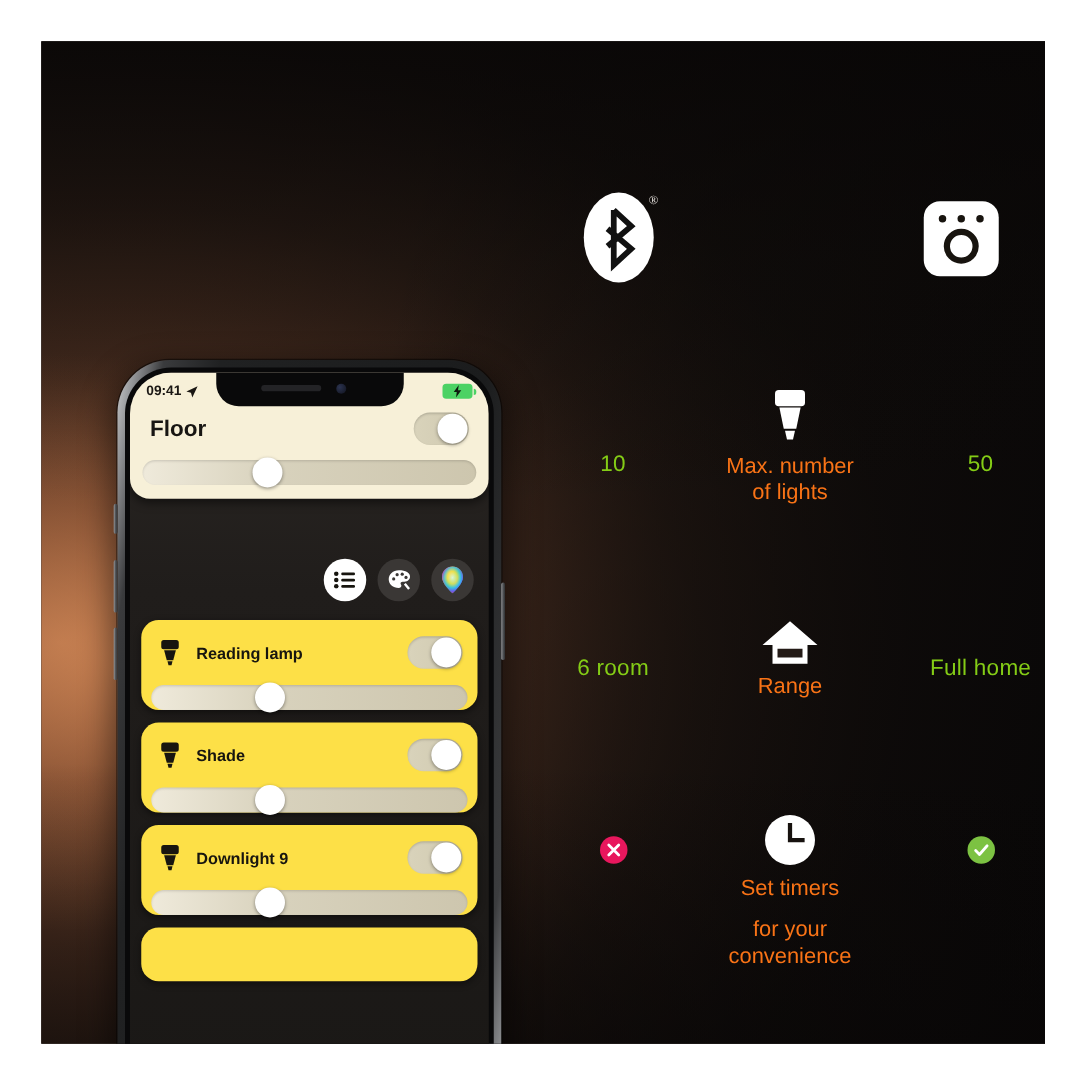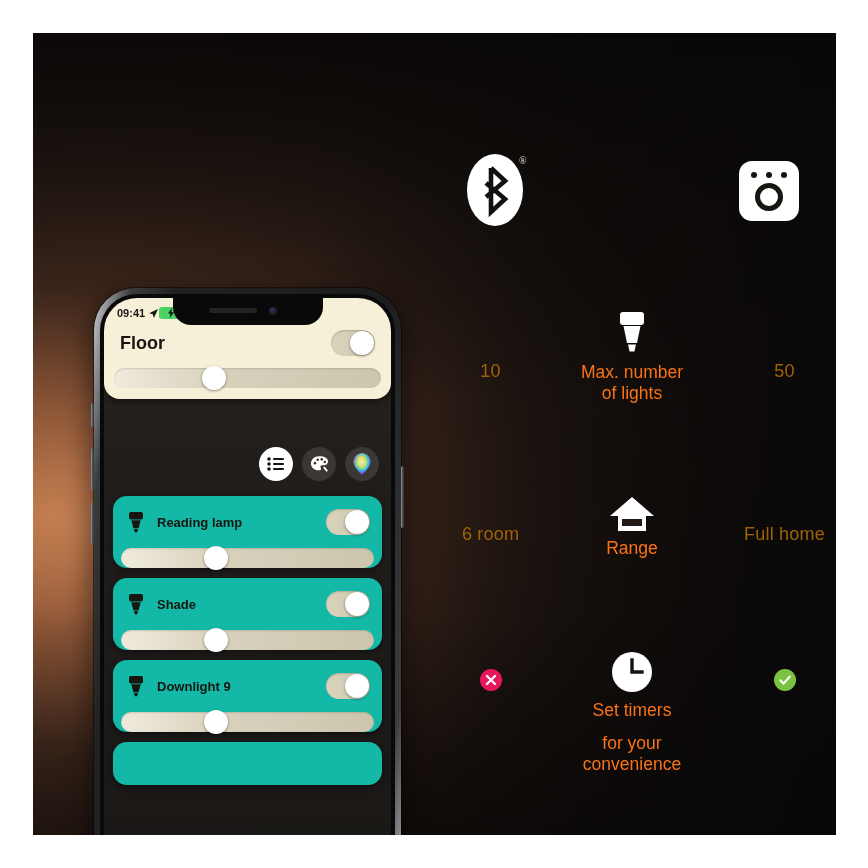--- a/index.html
+++ b/index.html
@@ -27,21 +27,21 @@
   }
   #panel .bg-bottom{position:absolute;inset:0;background:
       linear-gradient(0deg, rgba(8,6,6,.55) 0%, rgba(0,0,0,0) 28%);
   }
 
   
   .cmp{position:absolute;color:#fff;}
 
   .cmp-row{position:absolute;left:395px;width:408px;}
   .col-left,.col-right{position:absolute;top:0;width:125px;text-align:center;
-     font-size:18px;color:#a16207;letter-spacing:.2px;}
+     font-size:18px;color:#84cc16;letter-spacing:.2px;}
   .col-left{left:0px;}
   .col-right{left:294px;}
   .col-mid{position:absolute;left:133px;top:0;width:142px;text-align:center;}
   .col-mid .cap{font-size:17.5px;line-height:21px;color:#f97316;margin-top:7px;}
 
   
   .hdr-bt{position:absolute;left:434px;top:121px;width:56px;height:72px;}
   .bt-oval{position:absolute;left:0;top:0;width:56px;height:72px;border-radius:28px/36px;background:#fff;}
   .bt-reg{position:absolute;left:52px;top:1px;font-size:10px;color:#e8e3df;font-family:"Liberation Serif",serif;}
   .hdr-bridge{position:absolute;left:706px;top:128px;width:60px;height:60px;background:#fff;border-radius:13px;}
@@ -70,31 +70,31 @@
   .ph-btn.l3{left:-3px;top:214px;width:3px;height:42px;}
   .ph-btn.r1{right:-3px;top:178px;width:3px;height:62px;}
 
   .notch{position:absolute;left:50%;transform:translateX(-50%);top:0;width:150px;height:27px;
      background:#09090a;border-radius:0 0 18px 18px;z-index:6;}
   .notch .spk{position:absolute;left:36px;top:10px;width:48px;height:5px;border-radius:3px;background:#232326;}
   .notch .cam{position:absolute;left:96px;top:9px;width:8px;height:8px;border-radius:50%;
      background:radial-gradient(circle at 35% 35%,#2b3350,#11131d);}
 
   .statusbar{position:absolute;left:0;top:0;width:100%;height:30px;z-index:5;
-     display:flex;align-items:center;justify-content:flex-start;padding:0 13px;box-sizing:border-box;}
+     display:flex;align-items:center;justify-content:space-between;padding:0 13px;box-sizing:border-box;}
   .sb-time{font-size:11px;font-weight:bold;color:#1a1713;display:flex;align-items:center;gap:3px;}
   .batt{position:relative;width:24px;height:12px;border-radius:3px;background:#4cd264;
         display:flex;align-items:center;justify-content:center;}
   .batt:after{content:"";position:absolute;right:-3px;top:3.5px;width:2px;height:5px;
         border-radius:0 2px 2px 0;background:#4cd264;}
 
   .hue-body{position:absolute;left:0;top:0;width:100%;height:100%;
      background:linear-gradient(180deg,#2b2724 0%,#201d1b 30%,#1a1816 100%);}
 
-  .card{background:#14b8a6;border-radius:14px;box-shadow:0 2px 6px rgba(0,0,0,.45);}
+  .card{background:#fde047;border-radius:14px;box-shadow:0 2px 6px rgba(0,0,0,.45);}
 
   .home-card{position:absolute;left:0;top:0;width:287px;padding:26px 0 0 0;
      border-radius:0 0 16px 16px;background:#f7f0d8;box-shadow:0 3px 8px rgba(0,0,0,.5);}
   .home-row{display:flex;align-items:center;justify-content:space-between;padding:6px 16px 0 16px;}
   .home-title{font-size:18px;font-weight:bold;color:#171512;}
 
   .toggle{position:relative;width:44px;height:26px;border-radius:13px;
      background:linear-gradient(90deg,#d9d3bb,#cfc9b0);box-shadow:inset 0 1px 2px rgba(0,0,0,.18);}
   .toggle .knob{position:absolute;right:1px;top:1px;width:24px;height:24px;border-radius:50%;
      background:#fff;box-shadow:0 1px 3px rgba(0,0,0,.4);}

